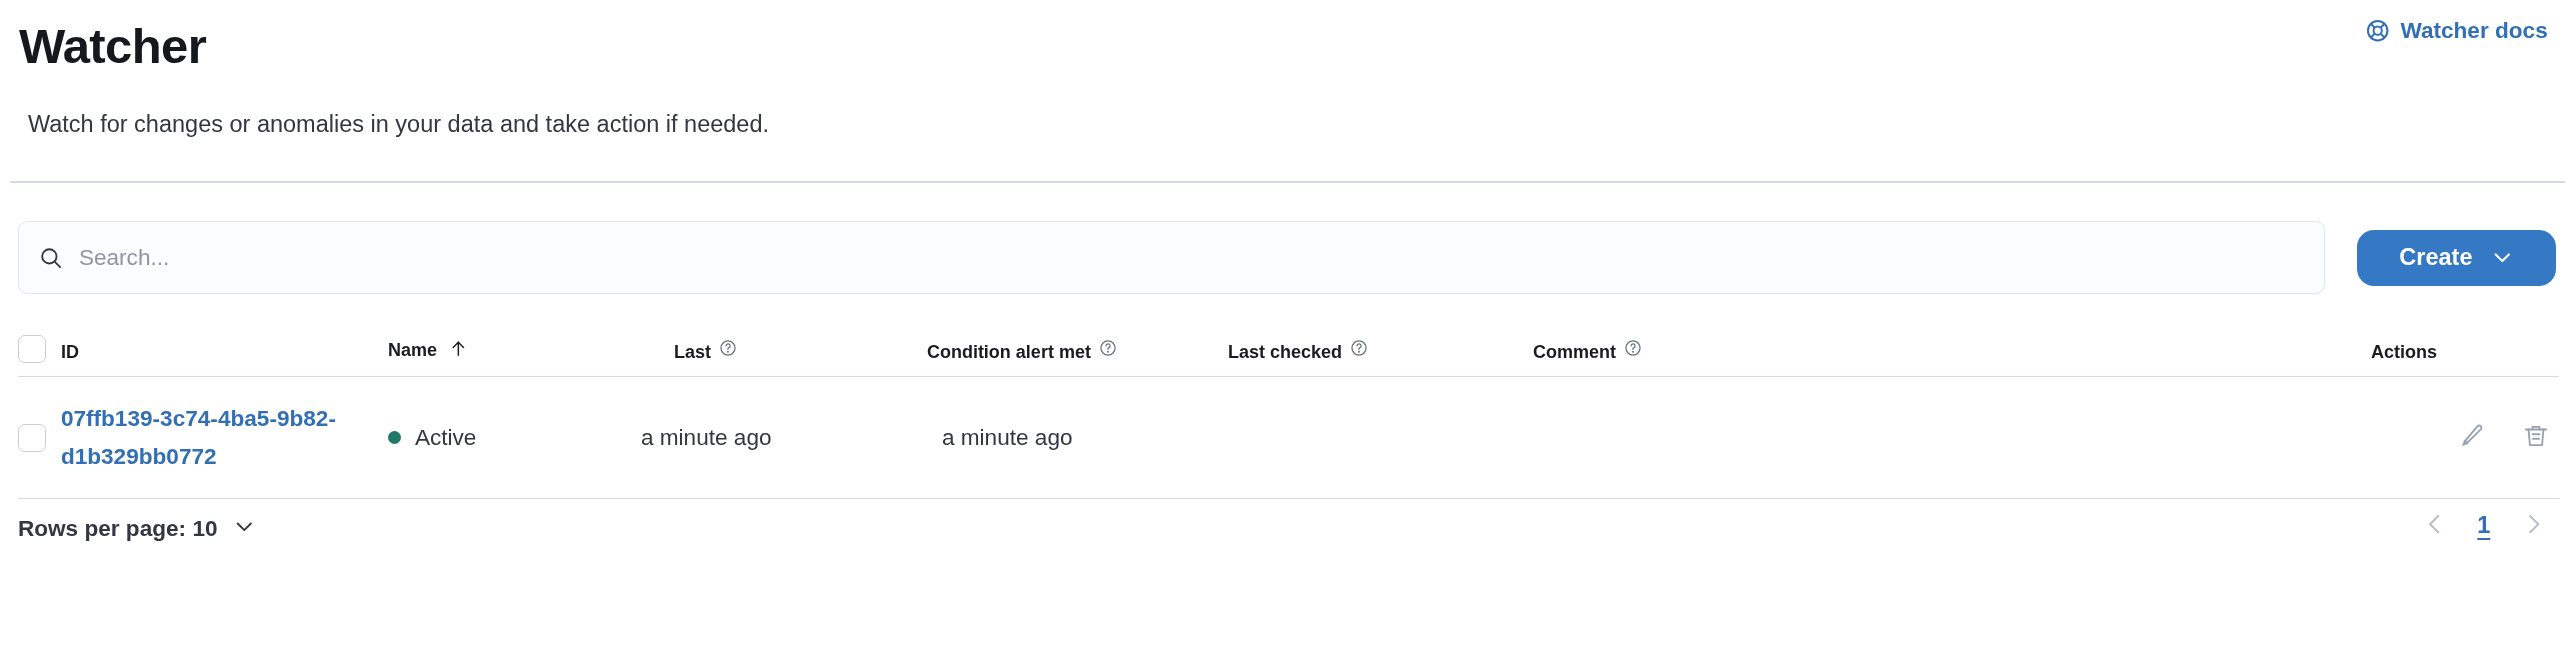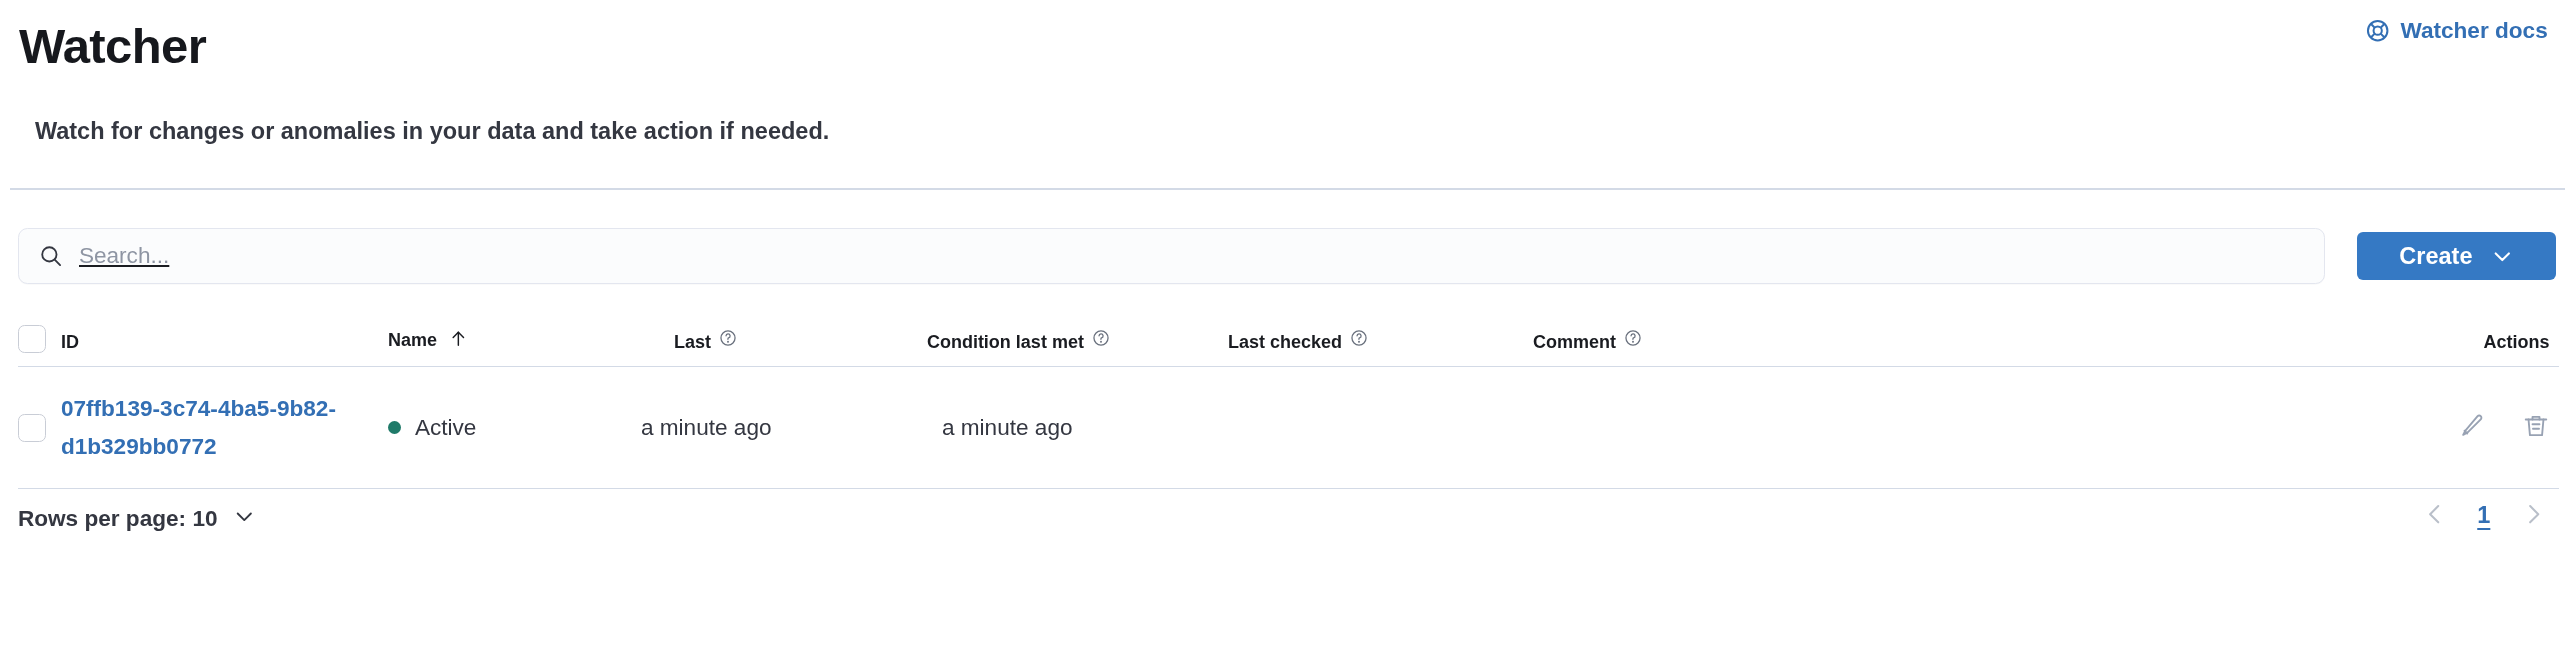--- a/index.html
+++ b/index.html
@@ -51,75 +51,74 @@
     padding-right: 11.3px;
     cursor: pointer;
     white-space: nowrap;
   }
   .docs-link svg { display: block; }
 
   .page-subtitle {
     font-size: 23.5px;
     line-height: 32px;
     color: #343741;
-    margin: 16px;
+    margin: 9px;
     padding-left: 1.9px;
     padding-top: 24.4px;
-    font-weight: 700;
+    font-weight: 400;
   }
 
   .divider {
     height: 1.9px;
     background: #d3dae6;
     margin-top: 41px;
     margin-left: -7.5px;
     margin-right: -5.6px;
   }
 
   
   .controls {
     display: flex;
     align-items: center;
     gap: 32px;
     margin-top: 38px;
     padding-left: 0.9px;
   }
   .search-box {
     flex: 1;
-    height: 56px;
+    height: 73px;
     background: #fbfcfd;
     border: 1.4px solid #e3e6ef;
     border-radius: 9.4px;
     display: flex;
     align-items: center;
     padding: 0 19px;
     gap: 15px;
     box-shadow: 0 0.9px 0 rgba(0,0,0,0.02);
-    text-decoration: underline;
   }
   .search-box svg { flex: 0 0 auto; display: block; }
   .search-input {
     border: none;
     outline: none;
     background: transparent;
     font-family: "Liberation Sans", sans-serif;
     font-size: 22.6px;
     color: #343741;
     width: 100%;
     padding: 0;
   }
   .search-input::placeholder { color: #8e95a3; opacity: 1; }
 
   .create-btn {
-    height: 48px;
+    height: 56px;
     min-width: 199px;
     background: #3579c4;
     color: #ffffff;
     border: none;
-    border-radius: 6px;
+    border-radius: 17px;
     font-family: "Liberation Sans", sans-serif;
     font-size: 23.5px;
     font-weight: 600;
     display: flex;
     align-items: center;
     justify-content: center;
     gap: 19px;
     cursor: pointer;
     padding: 0 24.4px;
     margin-right: 2.8px;
@@ -158,21 +157,21 @@
 
   .th {
     font-size: 18px;
     font-weight: 700;
     color: #1a1c21;
     display: flex;
     align-items: center;
     gap: 8.5px;
     white-space: nowrap;
   }
-  .th.right { justify-content: flex-end; padding-right: 9.4px; }
+  .th.right { justify-content: flex-start; padding-right: 9.4px; }
 
   .help-icon { display: block; margin-top: -3.8px; }
   .sort-icon { display: block; margin-left: 2.8px; }
 
   .checkbox {
     width: 28px;
     height: 28px;
     border: 1.4px solid #c9cdd6;
     border-radius: 6.6px;
     background: #ffffff;
@@ -313,21 +312,21 @@
         <span>Last</span>
         <span class="help-icon">
           <svg width="18" height="18" viewBox="0 0 24 24" fill="none" stroke="#69707d" stroke-width="1.7">
             <circle cx="12" cy="12" r="9.4"></circle>
             <path d="M9.4 9.1a2.7 2.7 0 1 1 3.4 2.7c-.6.2-.9.7-.9 1.4v.6" stroke-linecap="round"></path>
             <circle cx="12" cy="17" r="0.5" fill="#69707d"></circle>
           </svg>
         </span>
       </div>
       <div class="c-cond th">
-        <span>Condition last met</span>
+        <span>Condition alert met</span>
         <span class="help-icon">
           <svg width="18" height="18" viewBox="0 0 24 24" fill="none" stroke="#69707d" stroke-width="1.7">
             <circle cx="12" cy="12" r="9.4"></circle>
             <path d="M9.4 9.1a2.7 2.7 0 1 1 3.4 2.7c-.6.2-.9.7-.9 1.4v.6" stroke-linecap="round"></path>
             <circle cx="12" cy="17" r="0.5" fill="#69707d"></circle>
           </svg>
         </span>
       </div>
       <div class="c-last th">
         <span>Last checked</span>

